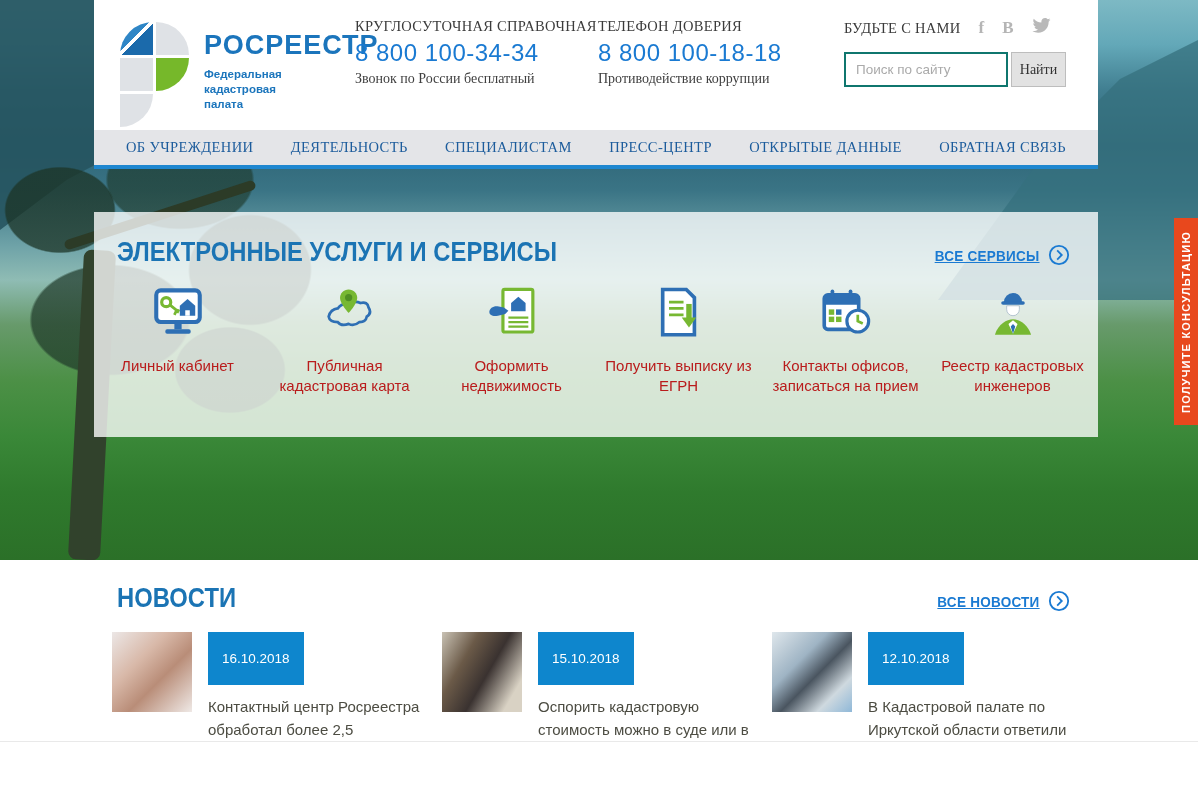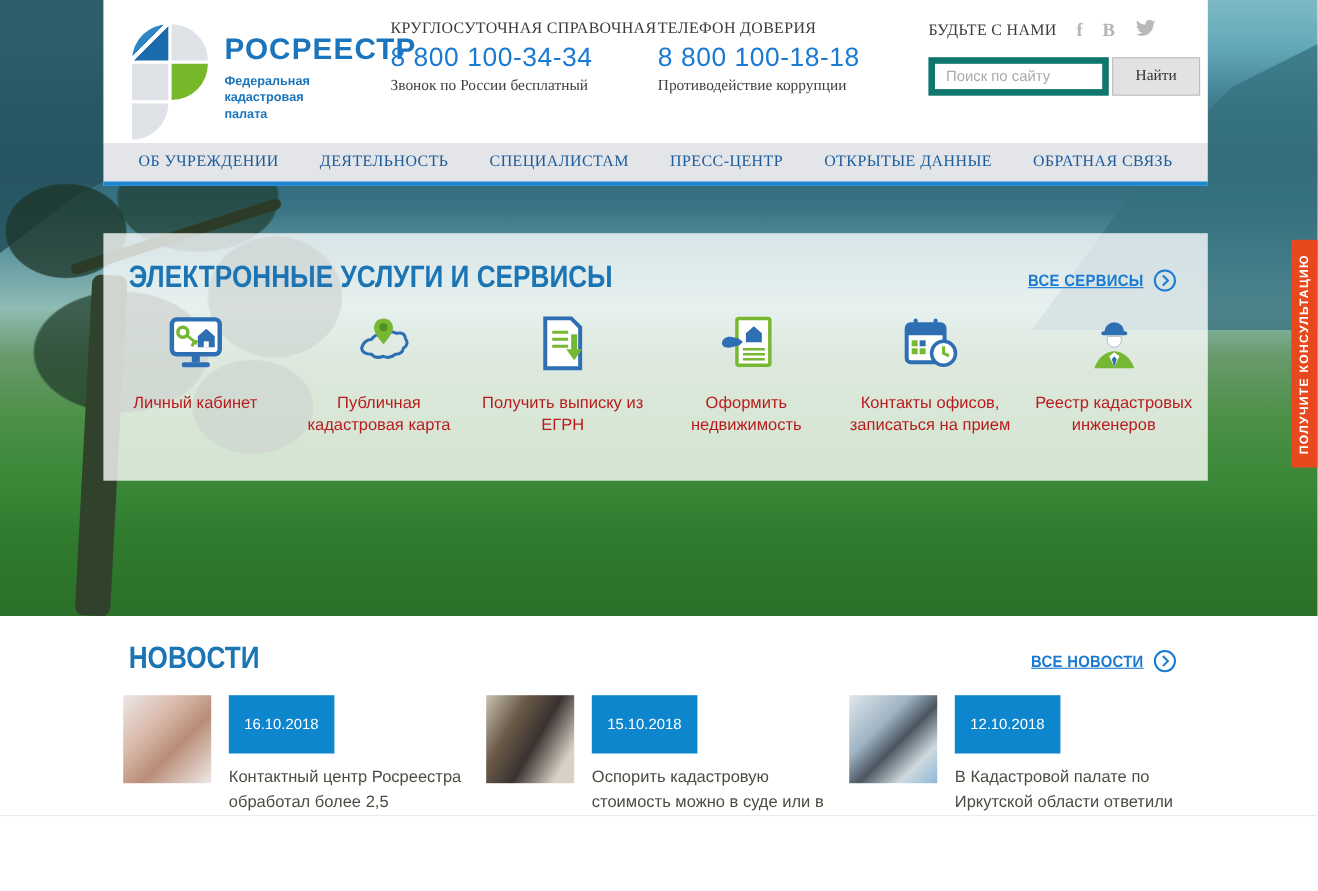--- a/index.html
+++ b/index.html
@@ -43,24 +43,24 @@
   .logo-title { font-size:27px; font-weight:bold; color:#1b75bc; letter-spacing:1px;
     font-family:"Liberation Sans", sans-serif; }
   .logo-sub { margin-top:6px; font-size:11.5px; font-weight:bold; color:#1b75bc; line-height:1.3; }
   .hd-col { position:absolute; top:18px; }
   .hd-label { font-family:"Liberation Serif", serif; font-size:14.5px; color:#3b3b3b; letter-spacing:.3px; }
   .hd-phone { margin-top:4px; font-size:24px; color:#1a7ad2; letter-spacing:.5px; }
   .hd-note { margin-top:4px; font-family:"Liberation Serif", serif; font-size:14px; color:#3f3f3f; }
   .social-row { display:flex; align-items:center; gap:18px; }
   .soc-ic { color:#b5b5b5; font-family:"Liberation Serif", serif; font-weight:bold; font-size:17px; cursor:pointer; }
   .search-row { position:absolute; left:750px; top:52px; display:flex; }
-  .search-input { width:164px; height:35px; border:6px solid #0f766e; padding:0 10px;
+  .search-input { width:164px; height:35px; border:2px solid #0f766e; padding:0 10px;
     font-size:13.5px; color:#14532d; outline:none; }
   .search-input::placeholder { color:#aaa; }
-  .search-btn { width:80px; height:35px; margin-left:3px; background:#e2e2e2; border:1px solid #bdbdbd;
+  .search-btn { width:55px; height:35px; margin-left:3px; background:#e2e2e2; border:1px solid #bdbdbd;
     font-family:"Liberation Serif", serif; font-size:14px; color:#333; cursor:pointer; }
 
   
   .nav { position:absolute; left:94px; top:130px; width:1004px; height:39px; background:#e4e5e8;
     border-bottom:4px solid #1e87d0; display:flex; justify-content:space-between;
     align-items:center; padding:0 32px; }
   .nav a { font-family:"Liberation Serif", serif; font-size:14.5px; color:#1c5c9c;
     text-decoration:none; letter-spacing:.4px; cursor:pointer; }
 
   
@@ -205,36 +205,36 @@
         <svg viewBox="0 0 64 64">
           <path d="M14 36 q2 -8 10 -9 q4 -6 12 -5 q7 -4 13 -1 q8 -2 9 5 q4 6 -2 10 q-1 6 -8 6 q-6 5 -12 2 q-8 3 -12 -2 q-9 0 -10 -6 z" fill="none" stroke="#2e6fb4" stroke-width="3"></path>
           <path d="M36 6 c-5.5 0 -9.5 4.2 -9.5 9.5 C26.5 22 36 32 36 32 s9.5 -10 9.5 -16.5 C45.5 10.2 41.5 6 36 6 z" fill="#77b832"></path>
           <circle cx="36" cy="15" r="4" fill="#4f8f23"></circle>
         </svg>
         <div class="svc-label">Публичная кадастровая карта</div>
       </div>
 
       <div class="svc-item">
         <svg viewBox="0 0 64 64">
+          <rect x="22" y="6" width="33" height="47" rx="2" fill="#fff" stroke="#77b832" stroke-width="3.5"></rect>
+          <path d="M31 21 l8 -7 8 7 v9 h-16 z" fill="#2e6fb4"></path>
+          <path d="M28 37 h22 M28 42 h22 M28 47 h22" stroke="#77b832" stroke-width="2.5"></path>
+          <path d="M7 31 c0 -4.5 4.5 -7 9 -6.5 l7 1.5 5 3.5 -3.5 3.5 -8 2 c-5.5 1.2 -9.5 -.5 -9.5 -4z" fill="#2e6fb4"></path>
+        </svg>
+        <div class="svc-label">Оформить недвижимость</div>
+      </div>
+
+      <div class="svc-item">
+        <svg viewBox="0 0 64 64">
           <path d="M14 6 h26 l9 9 v41 h-35 z" fill="#fff" stroke="#2e6fb4" stroke-width="4"></path>
           <path d="M21 20 h16 M21 27 h16 M21 34 h16" stroke="#77b832" stroke-width="3"></path>
           <rect x="40" y="22" width="6" height="16" fill="#77b832"></rect>
           <path d="M35 37 h16 l-8 11 z" fill="#77b832"></path>
         </svg>
         <div class="svc-label">Получить выписку из ЕГРН</div>
-      </div>
-
-      <div class="svc-item">
-        <svg viewBox="0 0 64 64">
-          <rect x="22" y="6" width="33" height="47" rx="2" fill="#fff" stroke="#77b832" stroke-width="3.5"></rect>
-          <path d="M31 21 l8 -7 8 7 v9 h-16 z" fill="#2e6fb4"></path>
-          <path d="M28 37 h22 M28 42 h22 M28 47 h22" stroke="#77b832" stroke-width="2.5"></path>
-          <path d="M7 31 c0 -4.5 4.5 -7 9 -6.5 l7 1.5 5 3.5 -3.5 3.5 -8 2 c-5.5 1.2 -9.5 -.5 -9.5 -4z" fill="#2e6fb4"></path>
-        </svg>
-        <div class="svc-label">Оформить недвижимость</div>
       </div>
 
       <div class="svc-item">
         <svg viewBox="0 0 64 64">
           <rect x="8" y="12" width="38" height="38" rx="4" fill="#fff" stroke="#2e6fb4" stroke-width="4"></rect>
           <path d="M8 16 q0 -4 4 -4 h30 q4 0 4 4 v7 h-38 z" fill="#2e6fb4"></path>
           <rect x="15" y="6" width="4" height="10" rx="2" fill="#2e6fb4"></rect>
           <rect x="35" y="6" width="4" height="10" rx="2" fill="#2e6fb4"></rect>
           <rect x="13" y="28" width="6" height="6" fill="#77b832"></rect>
           <rect x="21" y="28" width="6" height="6" fill="#2e6fb4"></rect>

